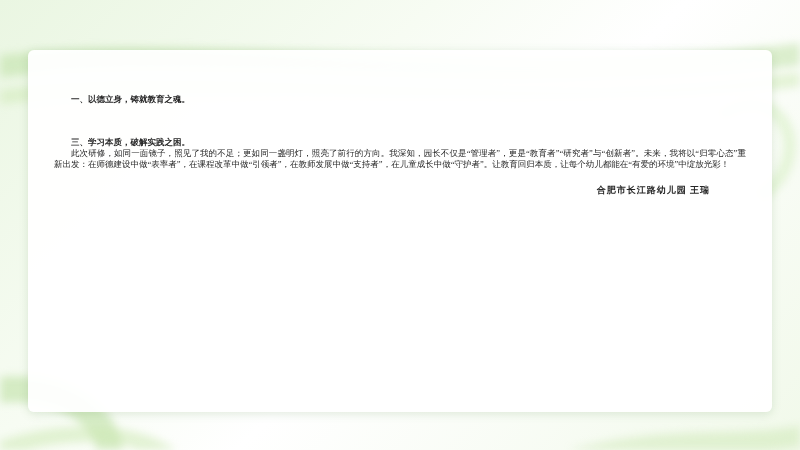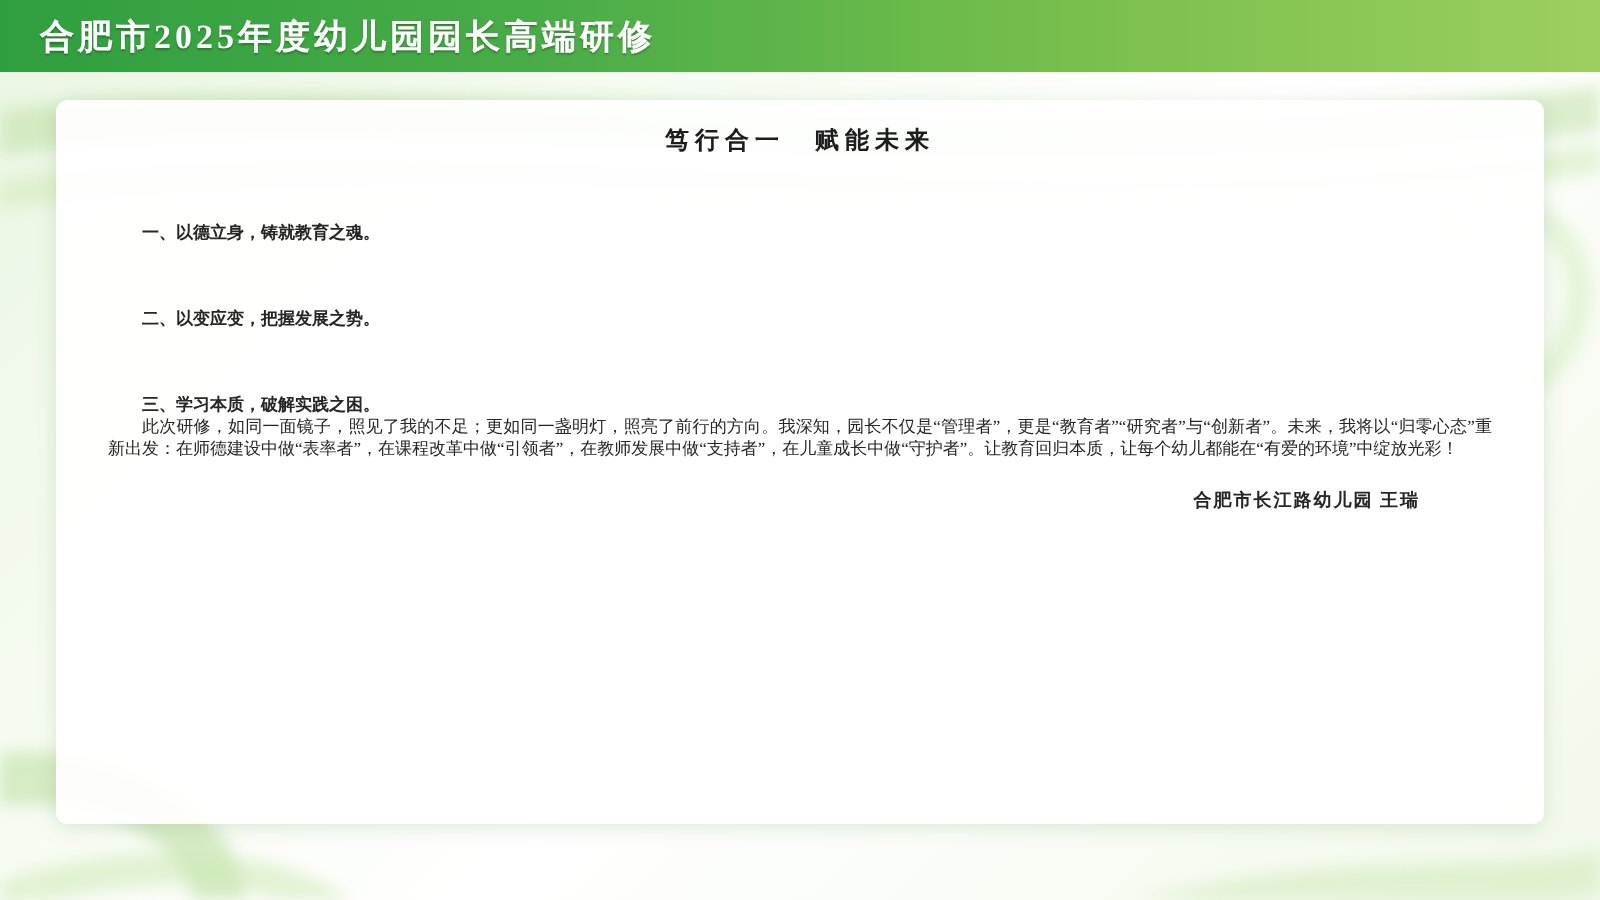--- a/index.html
+++ b/index.html
@@ -97,29 +97,24 @@
 
   <svg class="decor" viewBox="0 0 800 414" xmlns="http://www.w3.org/2000/svg">
     <path d="M -60 40 C 180 -10, 480 70, 860 10" fill="none" stroke="#b4dc96" stroke-width="22" opacity="0.45"></path>
     <path d="M -60 70 C 220 20, 520 90, 860 35" fill="none" stroke="#cdeab4" stroke-width="14" opacity="0.5"></path>
     <path d="M -80 380 C 60 300, 180 420, 60 470" fill="none" stroke="#b4dc96" stroke-width="26" opacity="0.5"></path>
     <path d="M -40 430 C 120 350, 260 440, 160 500" fill="none" stroke="#cdeab4" stroke-width="16" opacity="0.55"></path>
     <path d="M 520 440 C 680 380, 760 430, 860 380" fill="none" stroke="#c2e3a6" stroke-width="20" opacity="0.4"></path>
     <path d="M 720 80 C 780 40, 820 120, 760 160" fill="none" stroke="#cdeab4" stroke-width="12" opacity="0.45"></path>
   </svg>
 
-  <div class="header">
-    <div class="header-title">合肥市2025年度幼儿园园长高端研修</div>
-  </div>
 
   <div class="card">
-    <h1 class="doc-title">笃行合一　赋能未来</h1>
     <div class="doc-body">
 
         <p class="para heading">一、以德立身，铸就教育之魂。</p>
-        <p class="para heading">二、以变应变，把握发展之势。</p>
         <p class="para heading">三、学习本质，破解实践之困。</p>
         <p class="para body">此次研修，如同一面镜子，照见了我的不足；更如同一盏明灯，照亮了前行的方向。我深知，园长不仅是“管理者”，更是“教育者”“研究者”与“创新者”。未来，我将以“归零心态”重新出发：在师德建设中做“表率者”，在课程改革中做“引领者”，在教师发展中做“支持者”，在儿童成长中做“守护者”。让教育回归本质，让每个幼儿都能在“有爱的环境”中绽放光彩！</p>
       </div>
     <div class="signature">合肥市长江路幼儿园 王瑞</div>
   </div>
 
 </div>
 
 </body></html>

